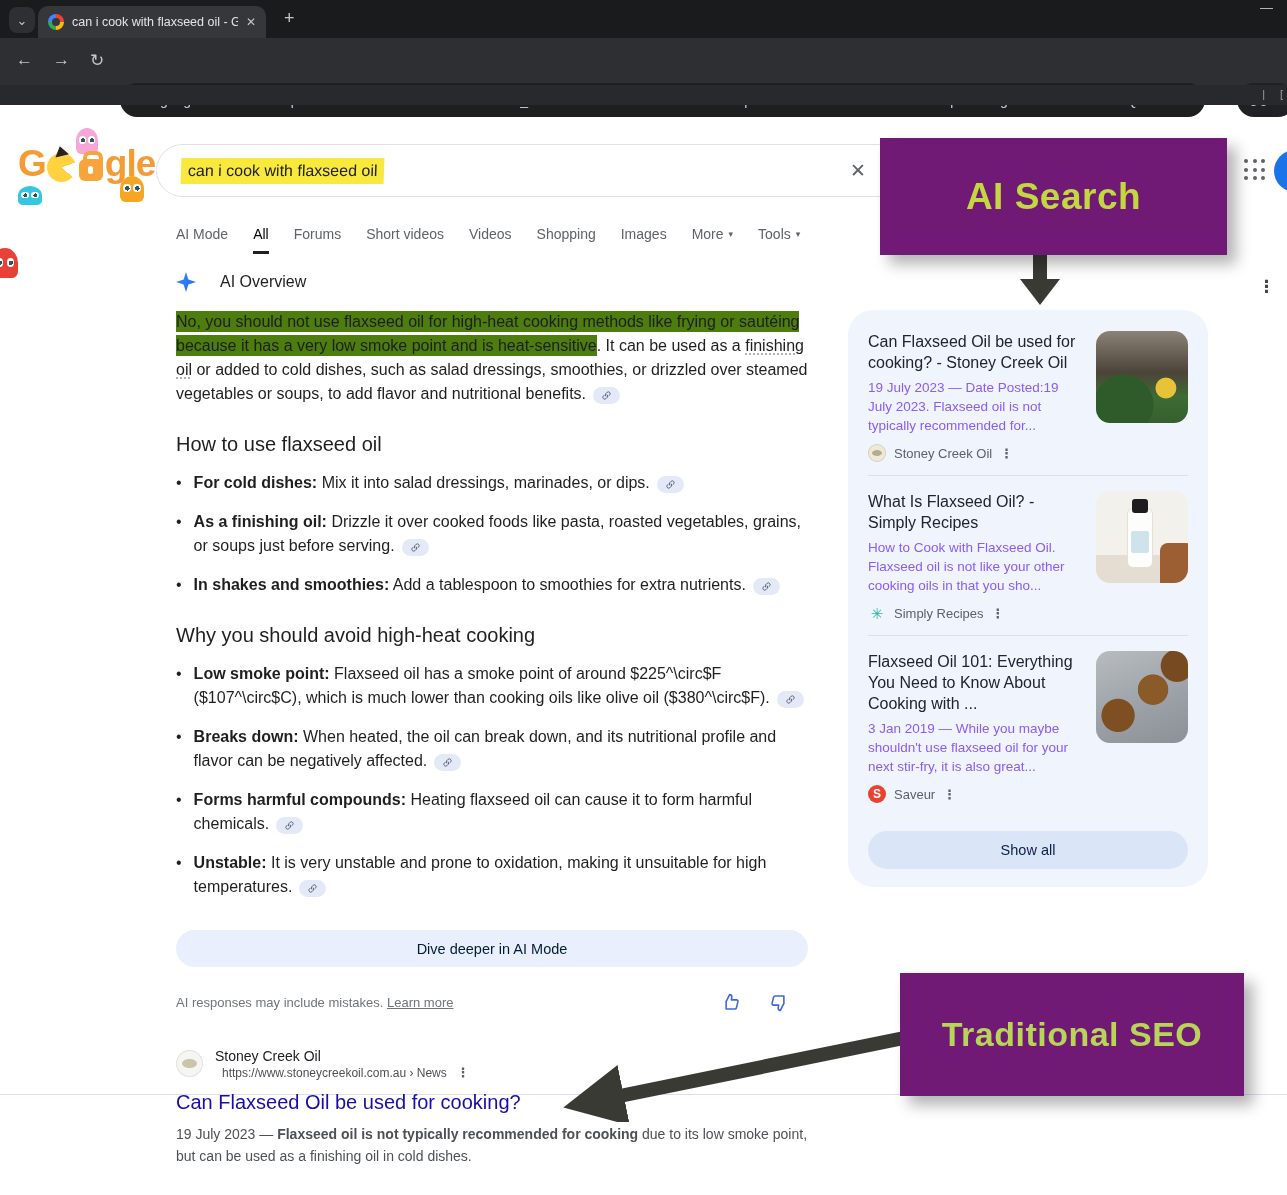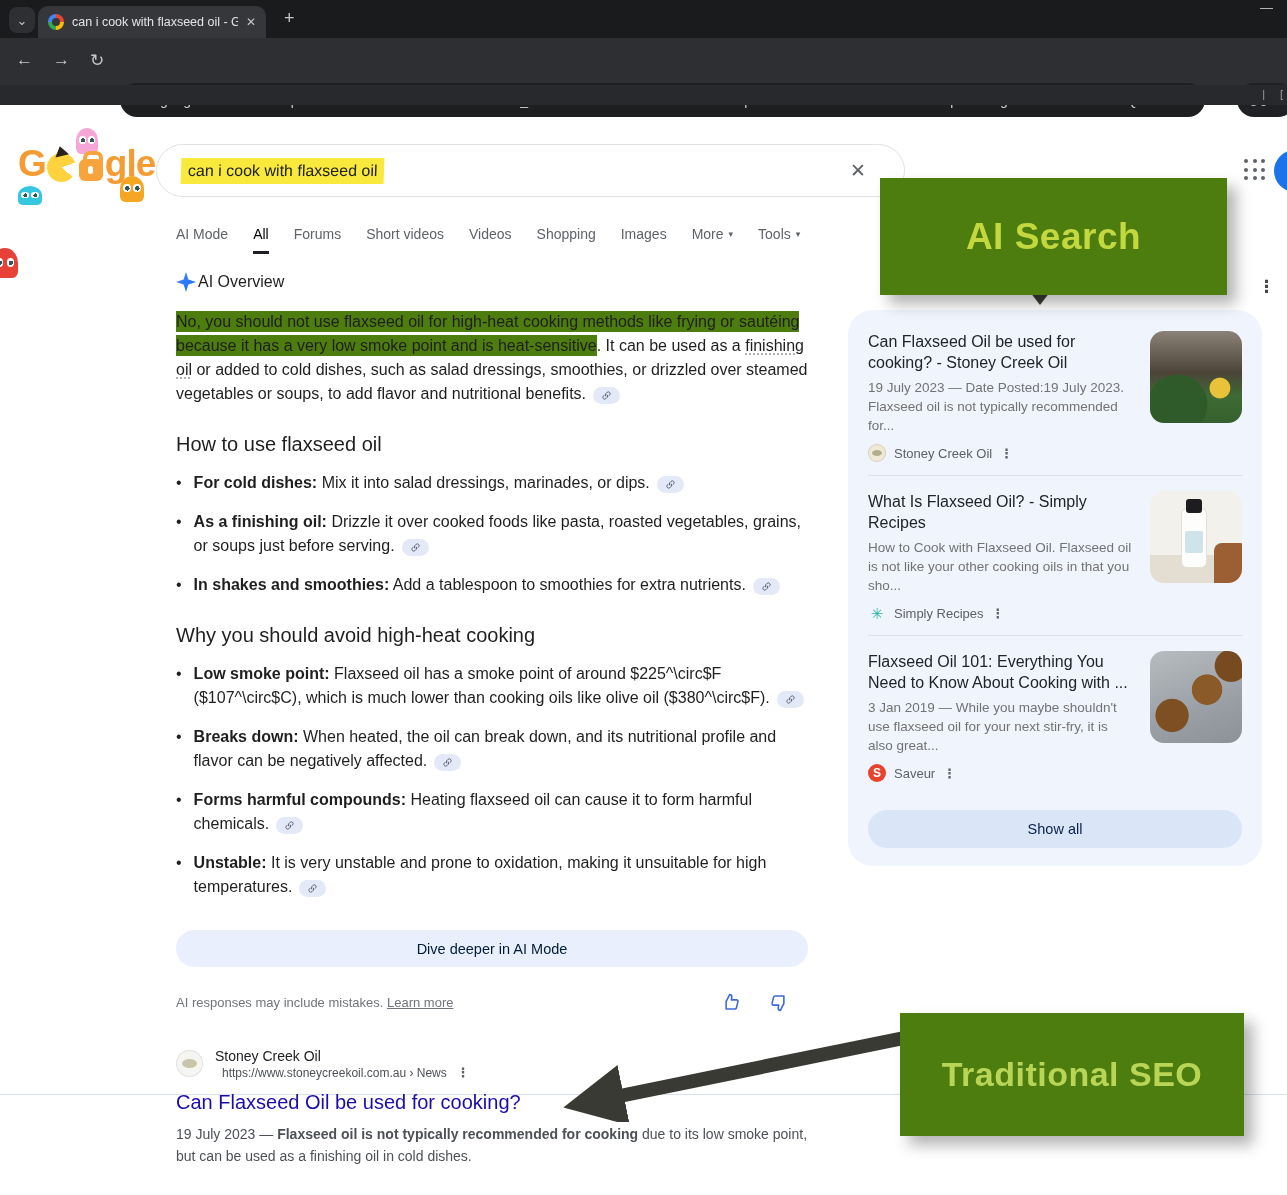--- a/index.html
+++ b/index.html
@@ -72,21 +72,21 @@
   .query { font-size:16px; color:#202124; background:#f8e93c; padding:4px 7px; transform:skew(-2deg); }
   .clear-x { position:absolute; right:38px; color:#5f6368; font-size:19px; }
 
   
   .rtabs { position:absolute; left:176px; top:226px; display:flex; gap:25px; font-size:14px; color:#5f6368; z-index:2;align-items:flex-end; }
   .rtab { padding-bottom:12px; display:flex; align-items:center; gap:5px; }
   .rtab.active { color:#000000; border-bottom:3px solid #202124; padding-bottom:9px; }
   .rtab .caret { font-size:9px; color:#5f6368; }
 
   
-  .aio-head { position:absolute; left:176px; top:272px; display:flex; align-items:center; gap:2px; z-index:2; }
+  .aio-head { position:absolute; left:176px; top:272px; display:flex; align-items:center; gap:24px; z-index:2; }
   .aio-head .label { font-size:16px; color:#1f1f1f; font-weight:500; }
   .aio-menu { position:absolute; left:1258px; top:276px; color:#474747; font-size:17px; font-weight:700; z-index:2; }
   .main-col { position:absolute; left:176px; top:310px; width:632px; z-index:2; }
   .intro { font-size:16px; line-height:24px; color:#1f1f1f; }
   mark.hl { background:#4d7c0f; color:inherit; padding:2px 0; }
   .dotted-link { text-decoration:underline dotted #9aa0a6; text-underline-offset:3px; color:inherit; }
   .chip { display:inline-flex; align-items:center; justify-content:center; width:27px; height:17px;
     background:#e3e9f6; border-radius:9px; vertical-align:-2px; margin-left:7px; }
   .chip svg { width:11px; height:11px; stroke:#50586c; fill:none; stroke-width:2; stroke-linecap:round; }
   .main-col h2 { font-size:20px; font-weight:500; color:#1f1f1f; margin:27px 0 8px; }
@@ -96,27 +96,27 @@
   .blist b { font-weight:700; }
   .dive-btn { margin-top:31px; height:37px; border-radius:19px; background:#e9effc; color:#001d35;
     font-size:14.5px; display:flex; align-items:center; justify-content:center; }
   .aio-foot { margin-top:25px; display:flex; align-items:center; justify-content:space-between; }
   .aio-note { font-size:13px; color:#70757a; }
   .aio-note a { color:#70757a; text-decoration:underline; }
   .thumbs { display:flex; gap:28px; margin-right:18px; }
   .thumbs svg { width:21px; height:21px; fill:none; stroke:#3e68d8; stroke-width:1.8; stroke-linejoin:round; }
 
   
-  .panel { position:absolute; left:848px; top:310px; width:414px; background:#f0f4fc; border-radius:25px;
+  .panel { position:absolute; left:848px; top:310px; width:360px; background:#f0f4fc; border-radius:25px;
     padding:6px 20px 18px; z-index:2; }
   .card { display:flex; gap:14px; padding:15px 0 13px; }
   .card + .hr { height:1px; background:#dbe1ec; }
   .card-main { flex:1; min-width:0; }
   .card-title { font-size:16px; line-height:21px; color:#20242b; }
-  .card-snip { margin-top:5px; font-size:13.5px; line-height:19px; color:#737373; }
+  .card-snip { margin-top:5px; font-size:13.5px; line-height:19px; color:#8b5cf6; }
   .card-src { margin-top:9px; display:flex; align-items:center; gap:8px; font-size:13px; color:#5c6167; }
   .src-dots { color:#5c6167; font-weight:700; }
   .fav { width:18px; height:18px; border-radius:50%; flex-shrink:0; display:flex; align-items:center; justify-content:center; }
   .fav-stoney { background:#efe9d8; box-shadow:inset 0 0 0 1px #d8d2bd; }
   .fav-stoney i { width:10px; height:6px; border-radius:50%; background:#b4ad8f; }
   .fav-simply { color:#2ab3a6; font-size:15px; line-height:1; }
   .fav-saveur { background:#e8432e; color:#fff; font-size:12px; font-weight:700; }
   .thumb { width:92px; height:92px; border-radius:14px; flex-shrink:0; overflow:hidden; position:relative; }
   .thumb1 { background:
       radial-gradient(circle at 76% 62%, #e8c33a 0 11%, rgba(232,195,58,0) 12%),
@@ -130,23 +130,23 @@
   .thumb2 .jar { position:absolute; right:-6px; bottom:-4px; width:34px; height:44px; background:#9c5f33; border-radius:8px 8px 4px 4px; }
   .thumb3 { background:
       radial-gradient(circle at 24% 70%, #7e4f22 0 17%, rgba(126,79,34,0) 18%),
       radial-gradient(circle at 62% 42%, #8a5a28 0 19%, rgba(138,90,40,0) 20%),
       radial-gradient(circle at 88% 16%, #774a20 0 14%, rgba(119,74,32,0) 15%),
       linear-gradient(160deg,#b8bcc0 0%,#9aa0a6 60%,#8b9196 100%); }
   .showall { margin-top:15px; height:38px; border-radius:19px; background:#dbe5f8; color:#08204a;
     font-size:14.5px; display:flex; align-items:center; justify-content:center; }
 
   
-  .anno { position:absolute; background:#4d7c0f; box-shadow:9px 9px 14px rgba(0,0,0,.30);
+  .anno { position:absolute; background:#701a75; box-shadow:9px 9px 14px rgba(0,0,0,.30);
     display:flex; align-items:center; justify-content:center; z-index:30;
-    font-weight:700; letter-spacing:.5px;margin-top:40px; }
+    font-weight:700; letter-spacing:.5px; }
   .anno-ai { left:880px; top:138px; width:347px; height:117px; font-size:37px; color:#c3d83e; }
   .anno-seo { left:900px; top:973px; width:344px; height:123px; font-size:34px; color:#b8d557; }
   .arrow-svg { position:absolute; z-index:29; }
 
   
   .big-sep { position:absolute; left:0; right:0; top:1094px; height:1px; background:#d9e1ee; z-index:1; }
   .organic { position:absolute; left:176px; top:1047px; width:645px; z-index:2; }
   .org-head { display:flex; align-items:center; gap:12px; }
   .org-fav { width:27px; height:27px; border-radius:50%; background:#f5f6f2; box-shadow:inset 0 0 0 1px #e2e2e2;
     display:flex; align-items:center; justify-content:center; }

